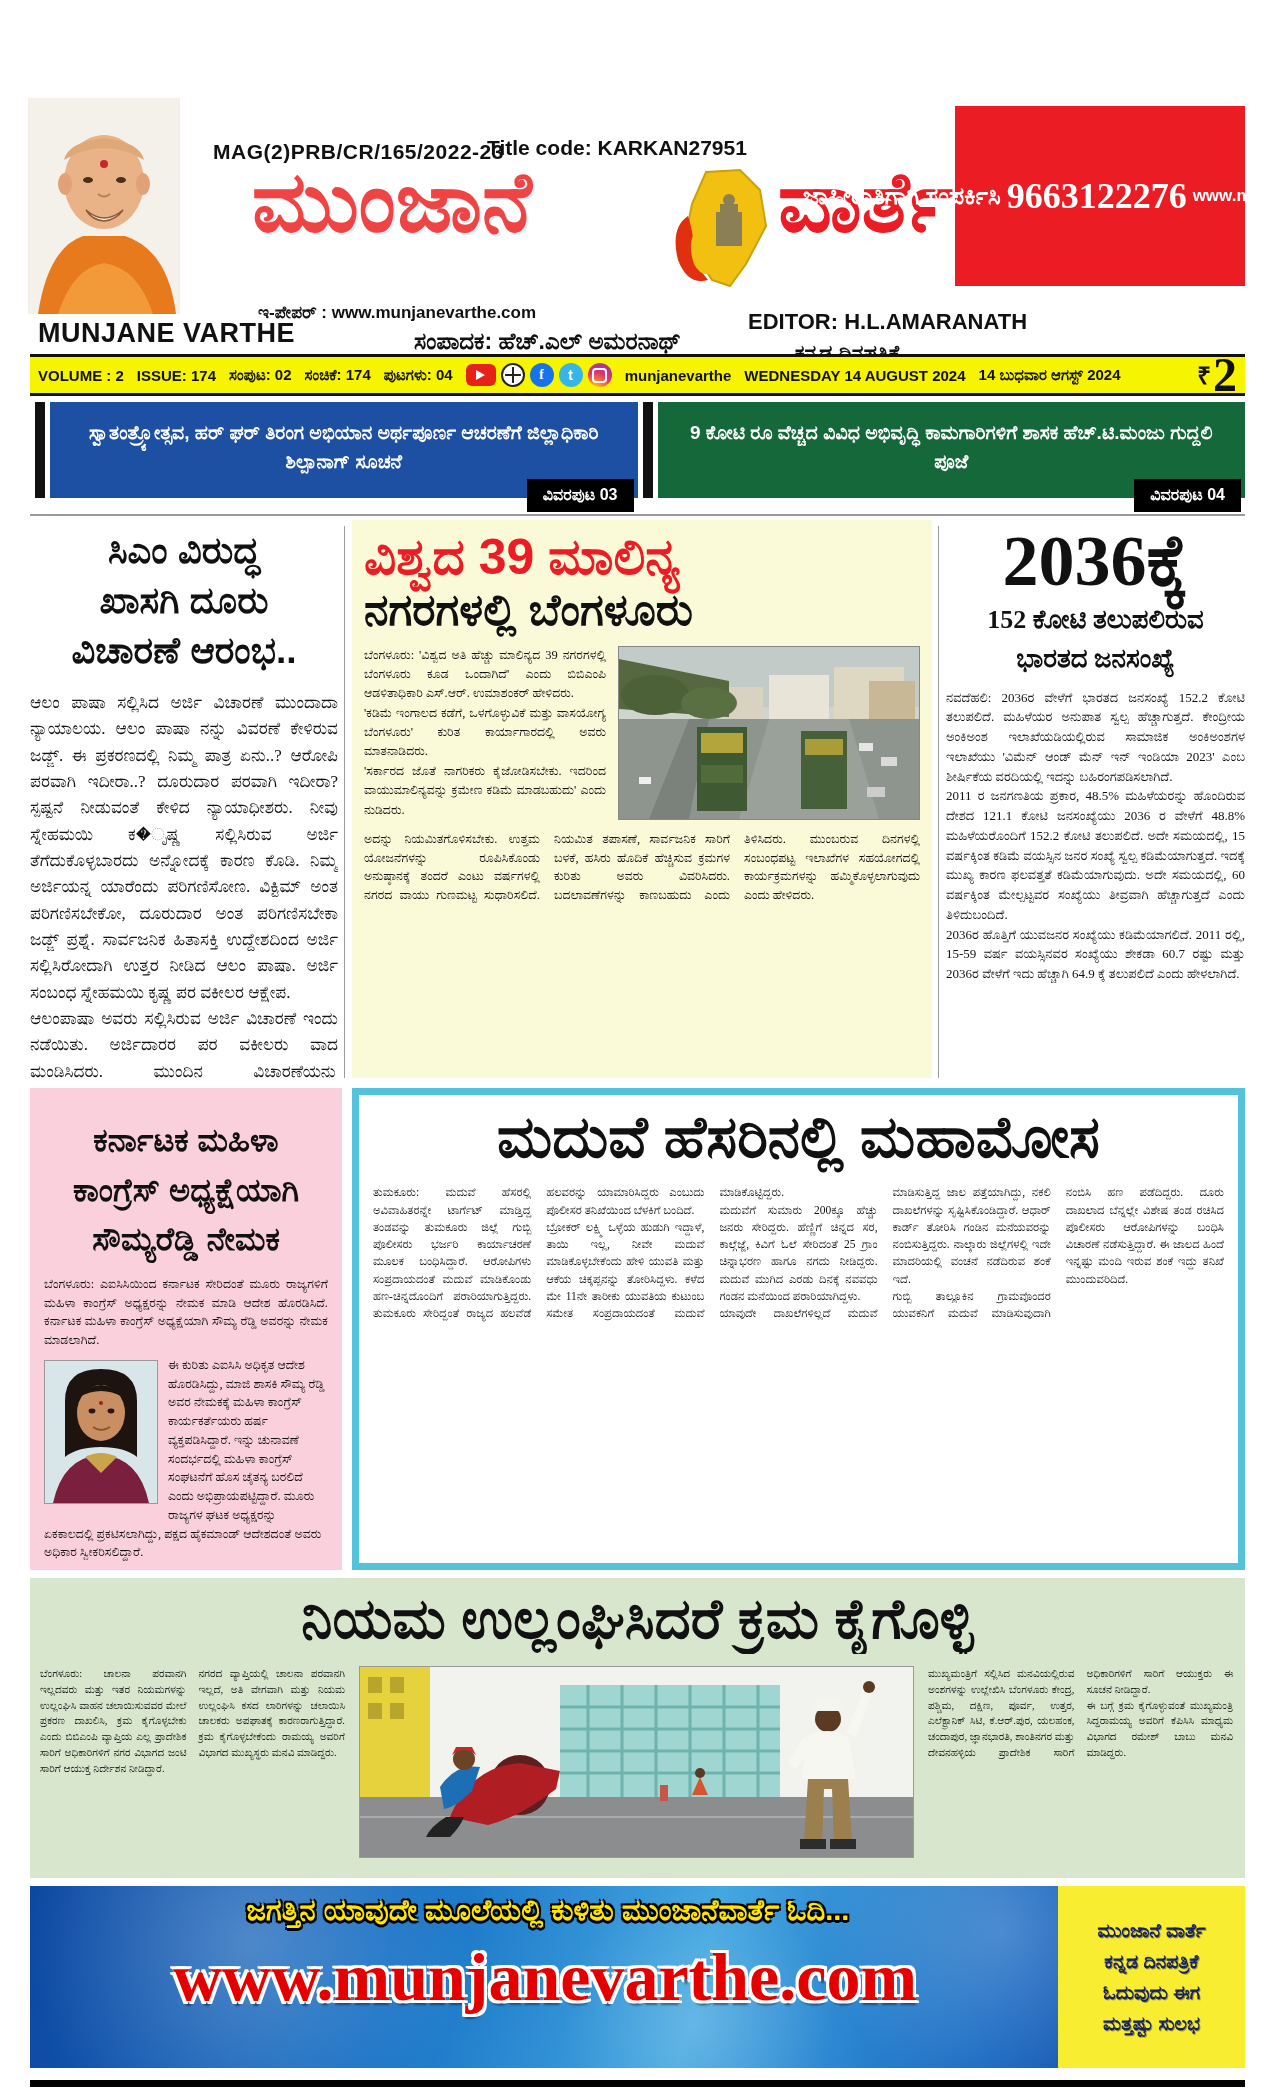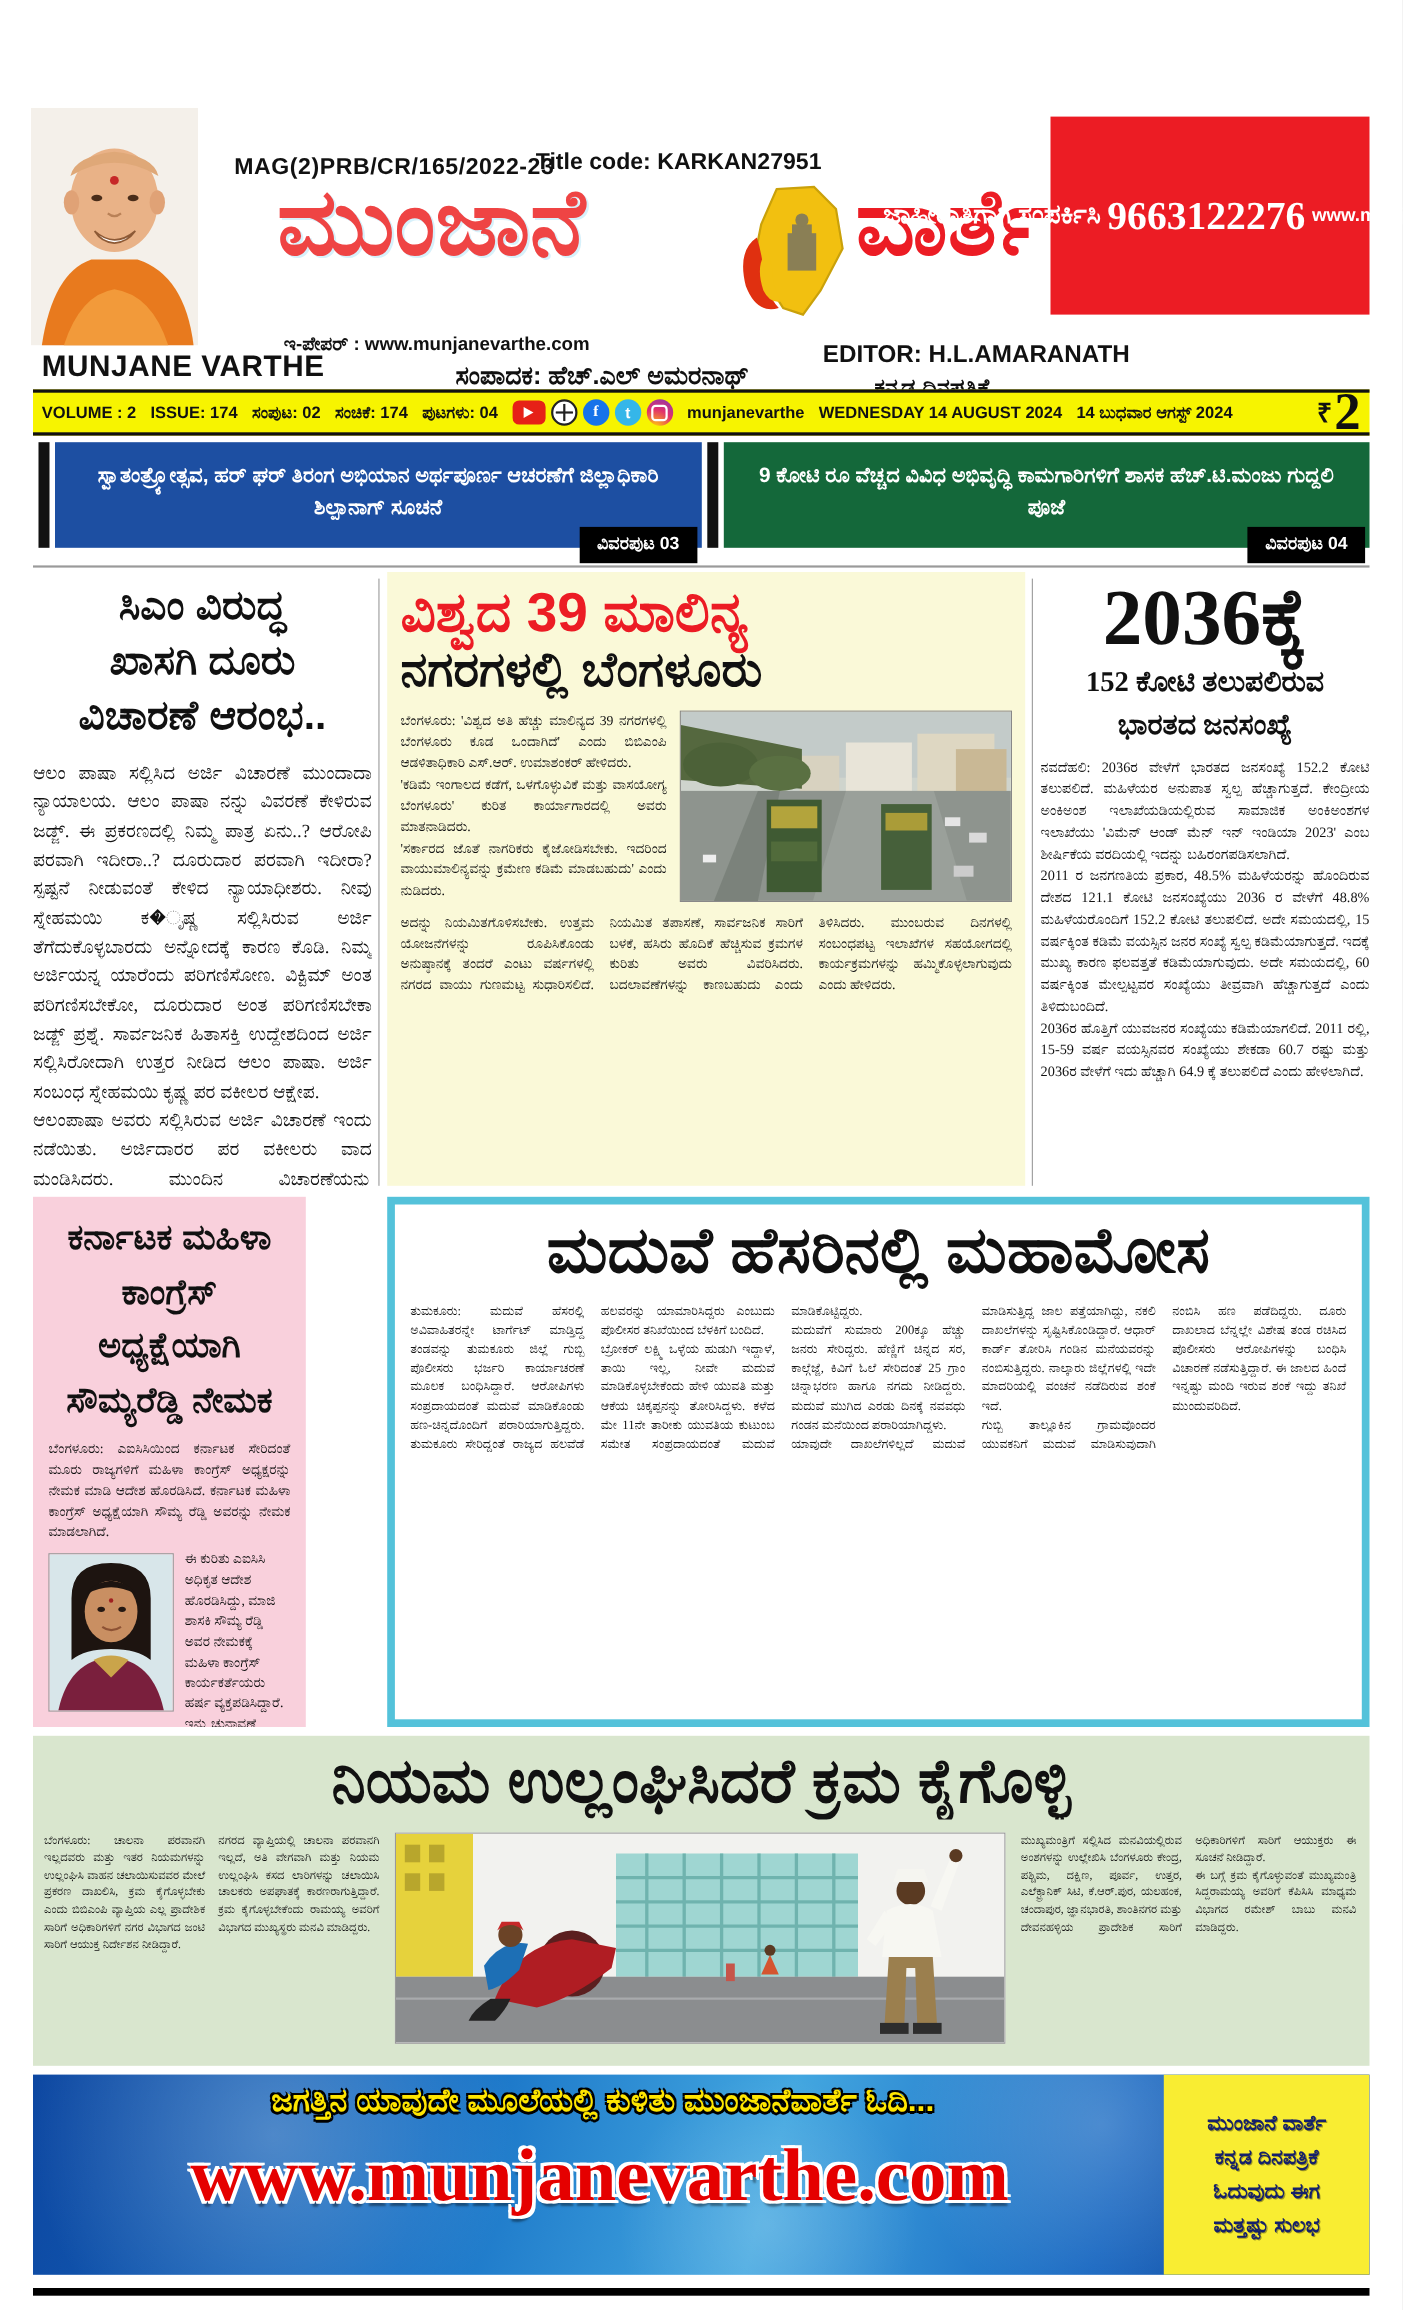--- a/index.html
+++ b/index.html
@@ -74,22 +74,22 @@
   .poll-col1{flex:1;font-size:12.5px;line-height:1.55;font-family:"Liberation Serif",serif;}
   .city-photo{width:300px;height:172px;flex:0 0 auto;border:1px solid #888;}
   .poll-bottom{margin-top:10px;column-count:3;column-gap:14px;font-size:12.5px;line-height:1.5;
                font-family:"Liberation Serif",serif;height:200px;overflow:hidden;}
   .art-pop{left:946px;top:524px;width:299px;height:554px;overflow:hidden;}
   .pop-h1{font-family:"Liberation Serif",serif;font-size:72px;font-weight:900;text-align:center;line-height:1.05;}
   .pop-h2,.pop-h3{font-family:"Liberation Serif",serif;font-size:26px;font-weight:800;text-align:center;line-height:1.5;}
   .art-pop .body{margin-top:10px;font-size:13px;line-height:1.52;font-family:"Liberation Serif",serif;}
 
   
-  .art-women{left:30px;top:1088px;width:248px;height:482px;background:#F9D0DC;
-             box-sizing:border-box;padding:12px 14px;overflow:hidden;}
+  .art-women{left:30px;top:1088px;width:312px;height:482px;background:#F9D0DC;
+             box-sizing:border-box;padding:28px 14px;overflow:hidden;}
   .art-women .hl{font-size:32px;font-weight:800;text-align:center;line-height:1.55;}
   .art-women .body{margin-top:10px;font-size:12.5px;line-height:1.5;font-family:"Liberation Serif",serif;}
   .woman-photo{float:left;width:112px;height:142px;margin:4px 10px 4px 0;border:1px solid #999;}
   .art-marriage{left:352px;top:1088px;width:893px;height:482px;background:#fff;
                 border:7px solid #54C2DA;box-sizing:border-box;padding:4px 14px;overflow:hidden;}
   .art-marriage .hl{font-size:58px;font-weight:800;text-align:center;line-height:1.3;white-space:nowrap;overflow:hidden;}
   .art-marriage .body{margin-top:10px;column-count:5;column-gap:15px;font-size:11.5px;line-height:1.5;
                       font-family:"Liberation Serif",serif;height:360px;overflow:hidden;}
 
   

